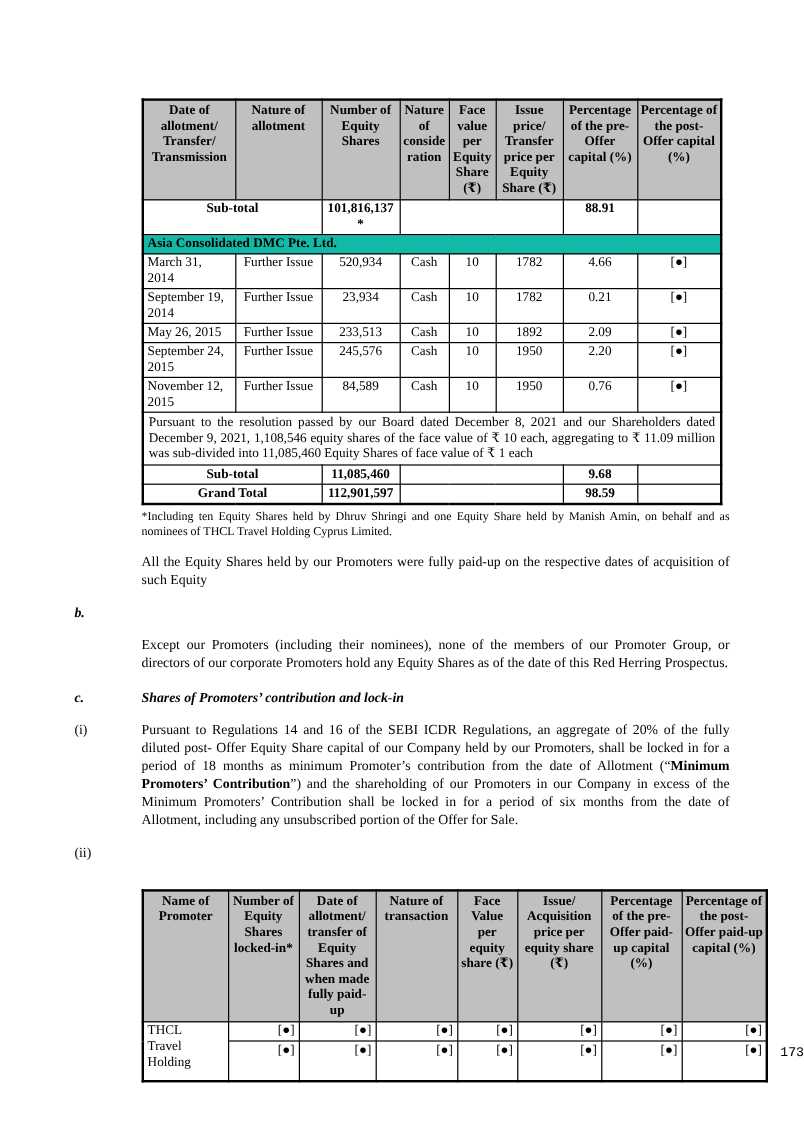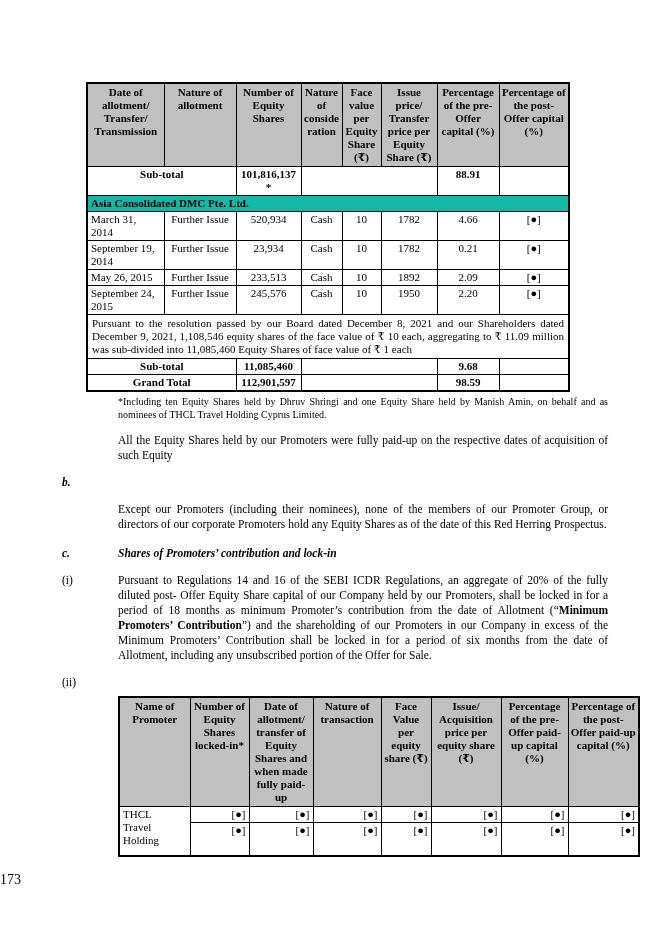--- a/index.html
+++ b/index.html
@@ -9,22 +9,22 @@
     margin:0 auto;
     background:#ffffff;
     font-family:"Liberation Serif","DejaVu Serif",serif;
     color:#000;
     overflow:hidden;
   }
   .content { box-sizing:border-box; padding:82px 62px 0 62px; }
 
   
   table { border-collapse:collapse; table-layout:fixed; }
-  .t1 { margin-left:24px; width:483px; font-size:11px; line-height:13px; border:2px solid #000; }
-  .t2 { margin-left:56px; margin-top:6px; width:520px; font-size:11px; line-height:13px; border:2px solid #000; }
+  .t1 { margin-left:56px; width:483px; font-size:11px; line-height:13px; border:2px solid #000; }
+  .t2 { margin-left:56px; margin-top:22px; width:520px; font-size:11px; line-height:13px; border:2px solid #000; }
   .t1 th, .t1 td, .t2 th, .t2 td {
     border:1px solid #000;
     padding:1px 3px;
     vertical-align:top;
     overflow-wrap:break-word;
   }
   .t1 thead th, .t2 thead th {
     background:#c0c0c0;
     font-weight:bold;
     text-align:center;
@@ -49,21 +49,21 @@
     font-size:11.5px; line-height:15px;
     text-align:justify;
   }
   .item { display:flex; margin-top:12px; }
   .item .marker { flex:0 0 56px; font-size:11.5px; line-height:15px; }
   .item .text  { flex:1; margin:0; font-size:11.5px; line-height:15px; text-align:justify; }
   .bi { font-weight:bold; font-style:italic; }
   .mt14 { margin-top:14px; }
   .pageno {
     position:absolute; top:872px; left:0; right:0;
-    text-align:left; font-size:14px;
+    text-align:right; font-size:11px;font-family:Liberation Mono, monospace;
   }
 </style>
 </head>
 <body>
 
 <div class="page">
   <div class="content">
 
     <table class="t1">
       <colgroup>
@@ -136,20 +136,31 @@
           <td class="pre">September 24,
 2015</td>
           <td class="c">Further Issue</td>
           <td class="c">245,576</td>
           <td class="c">Cash</td>
           <td class="c">10</td>
           <td class="c">1950</td>
           <td class="c">2.20</td>
           <td class="c">[●]</td>
         </tr>
+        <tr>
+          <td class="pre">November 12,
+2015</td>
+          <td class="c">Further Issue</td>
+          <td class="c">84,589</td>
+          <td class="c">Cash</td>
+          <td class="c">10</td>
+          <td class="c">1950</td>
+          <td class="c">0.76</td>
+          <td class="c">[●]</td>
+        </tr>
 
         <tr class="noteRow">
           <td colspan="8">Pursuant to the resolution passed by our Board dated December 8, 2021 and our Shareholders dated December 9, 2021, 1,108,546 equity shares of the face value of ₹ 10 each, aggregating to ₹ 11.09 million was sub-divided into 11,085,460 Equity Shares of face value of ₹ 1 each</td>
         </tr>
         <tr>
           <td colspan="2" class="c b">Sub-total</td>
           <td class="c b">11,085,460</td>
           <td colspan="3"></td>
           <td class="c b">9.68</td>
           <td></td>

